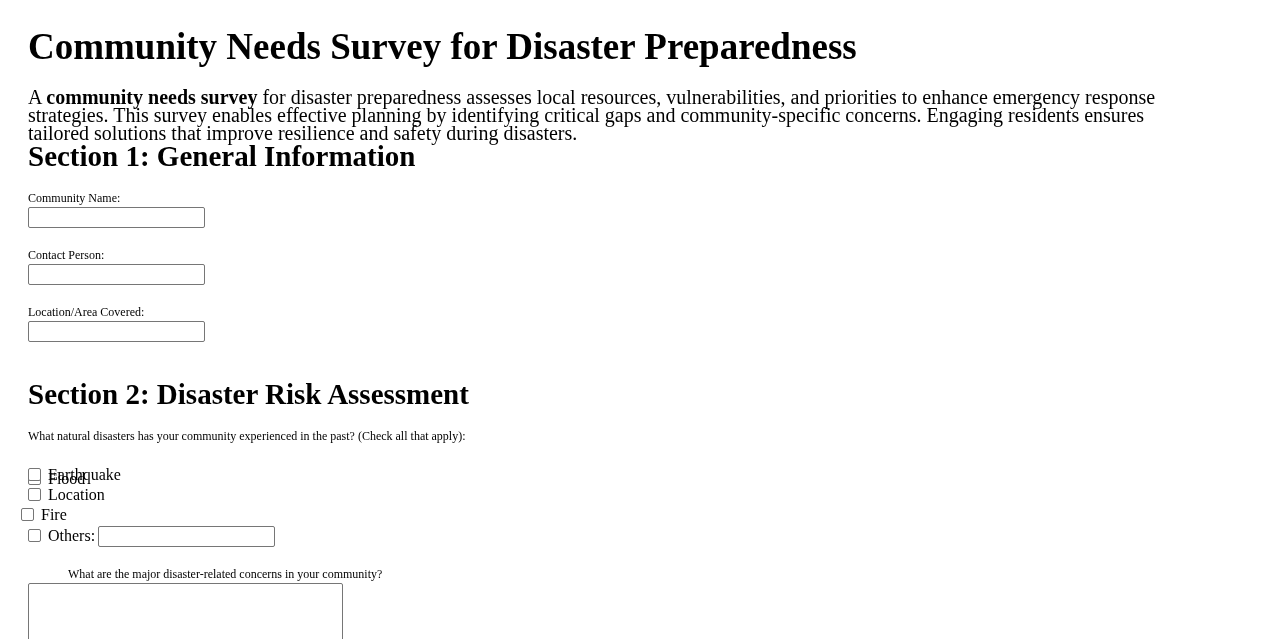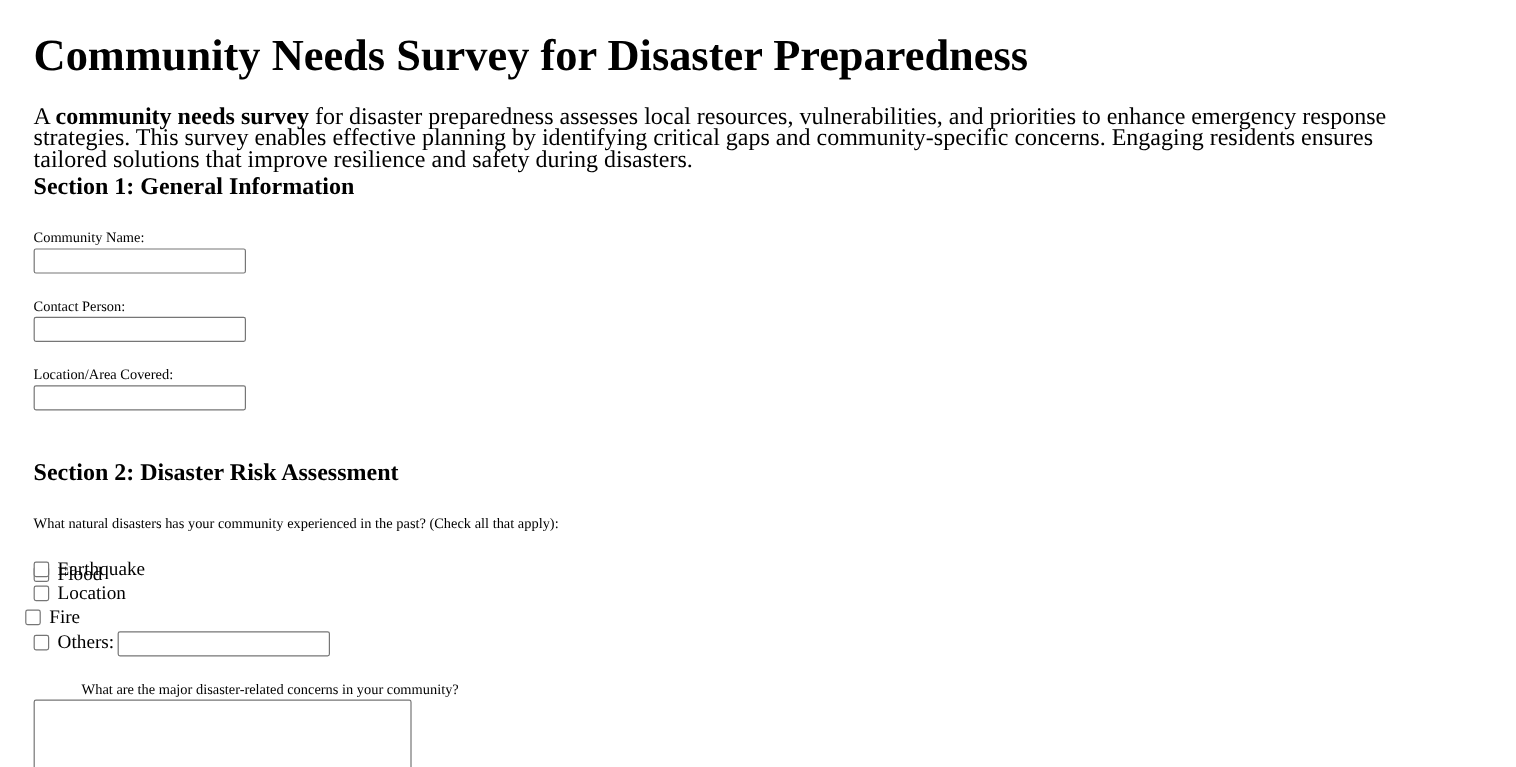--- a/index.html
+++ b/index.html
@@ -24,21 +24,21 @@
     .intro {
       position: absolute;
       top: 88px;
       left: 28px;
       width: 1180px;
       margin: 0;
       font-size: 20px;
       line-height: 18px;
     }
     h2 {
-      font-size: 20px;
+      font-size: 29px;
       font-weight: bold;
       margin: 0;
       line-height: 28px;
       position: absolute;
       left: 28px;
     }
     .lbl {
       position: absolute;
       left: 28px;
       font-size: 12px;

